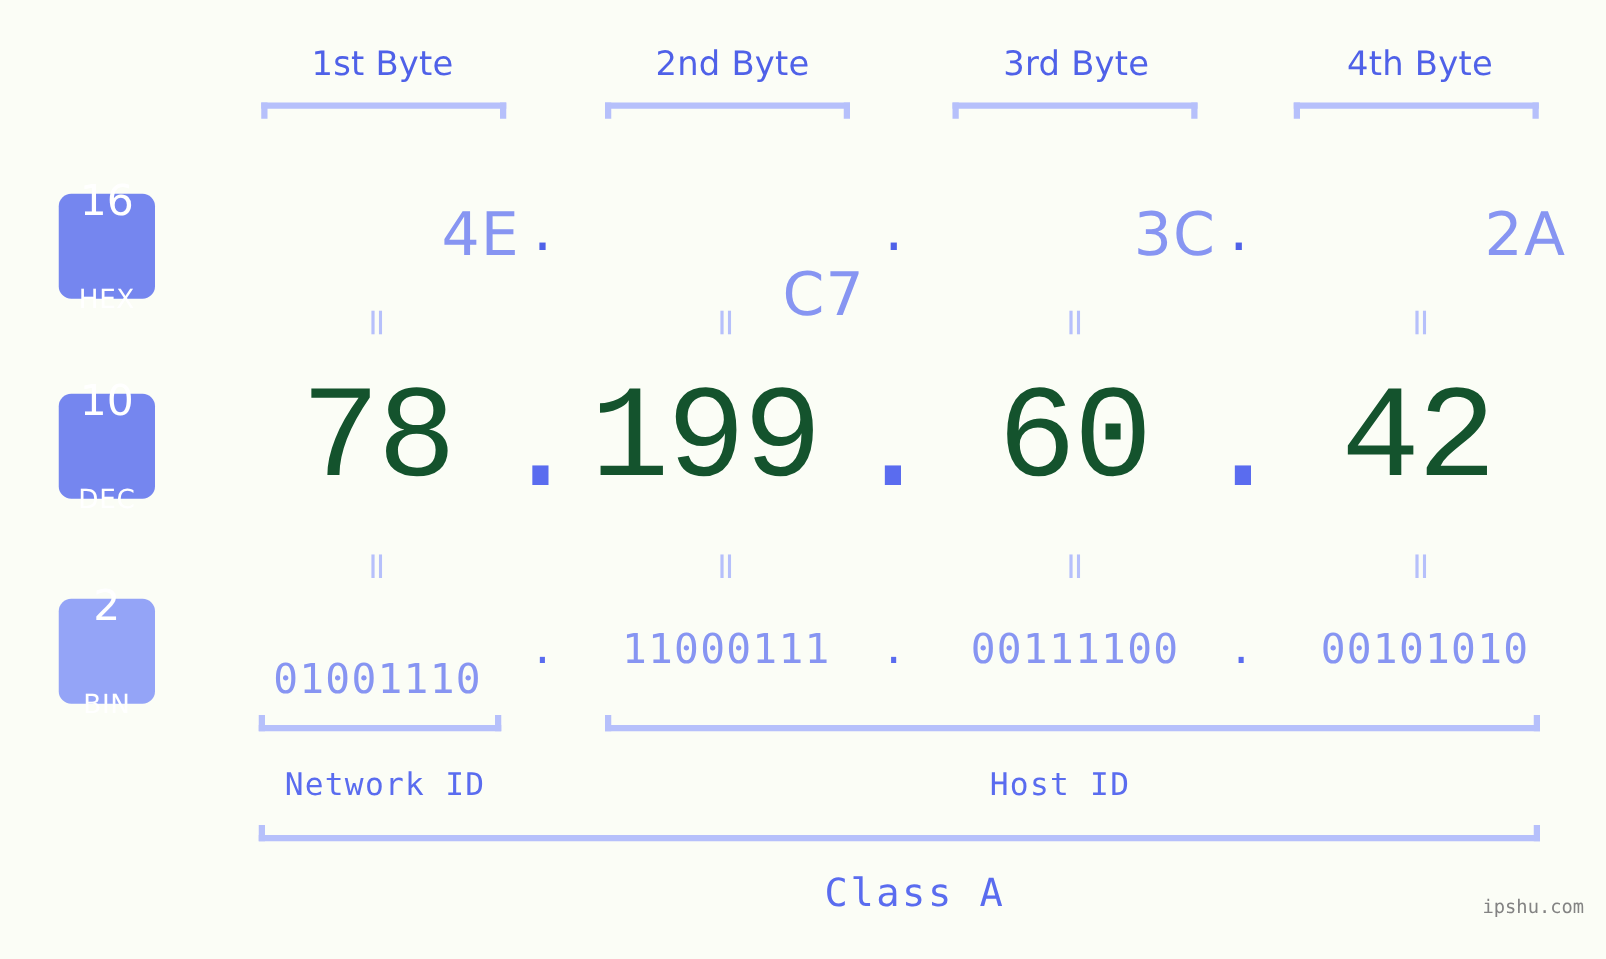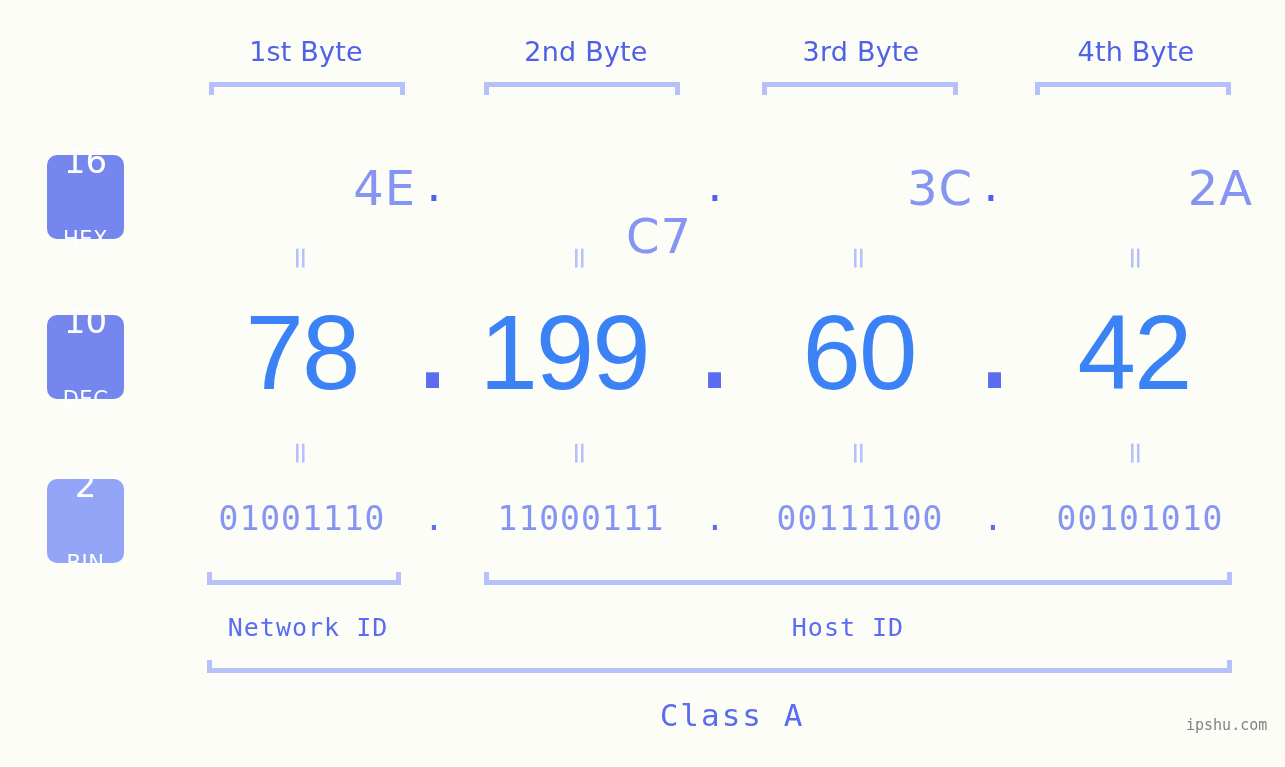--- a/index.html
+++ b/index.html
@@ -98,23 +98,23 @@
     font-size: 30px;
     color: #b6c0fb;
     transform: rotate(90deg);
     text-align: center;
     line-height: 1;
     width: 40px;
   }
 
   
   .dec-val {
-    font-family: Liberation Sans, sans-serif;
+    font-family: Liberation Mono, monospace;
     font-size: 105px;
-    color: #3b82f6;
+    color: #14532d;
     text-align: center;
     white-space: nowrap;
     line-height: 1;
     letter-spacing: -2px;
   }
   .dec-dot {
     font-family: "DejaVu Sans Mono", monospace;
     font-size: 105px;
     color: #5a6cef;
     text-align: center;
@@ -212,21 +212,21 @@
   <div class="abs dec-dot" style="left:682px; top:300px; width:65px;">.</div>
   <div class="abs dec-val" style="left:743px; top:300px; width:232px;">60</div>
   <div class="abs dec-dot" style="left:962px; top:300px; width:65px;">.</div>
   <div class="abs dec-val" style="left:1018px; top:300px; width:232px;">42</div>
 
   <div class="abs eq" style="left:281px; top:438px;">=</div>
   <div class="abs eq" style="left:560px; top:438px;">=</div>
   <div class="abs eq" style="left:839px; top:438px;">=</div>
   <div class="abs eq" style="left:1116px; top:438px;">=</div>
 
-  <div class="abs bin-val" style="left:186px; top:502px; width:232px;">01001110</div>
+  <div class="abs bin-val" style="left:186px; top:526px; width:232px;">01001110</div>
   <div class="abs bin-dot" style="left:410px; top:502px; width:48px;">.</div>
   <div class="abs bin-val" style="left:465px; top:502px; width:232px;">11000111</div>
   <div class="abs bin-dot" style="left:691px; top:502px; width:48px;">.</div>
   <div class="abs bin-val" style="left:744px; top:502px; width:232px;">00111100</div>
   <div class="abs bin-dot" style="left:969px; top:502px; width:48px;">.</div>
   <div class="abs bin-val" style="left:1024px; top:502px; width:232px;">00101010</div>
 
   <div class="abs bracket-bottom" style="left:207px; top:572px; width:194px;"></div>
   <div class="abs bracket-bottom" style="left:484px; top:572px; width:748px;"></div>
 

